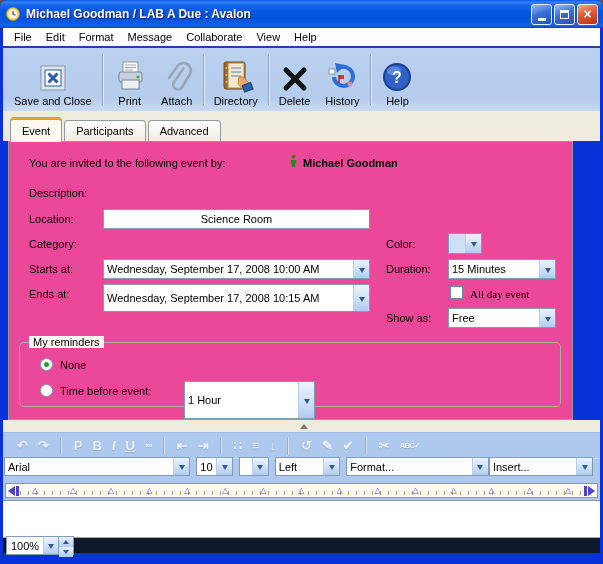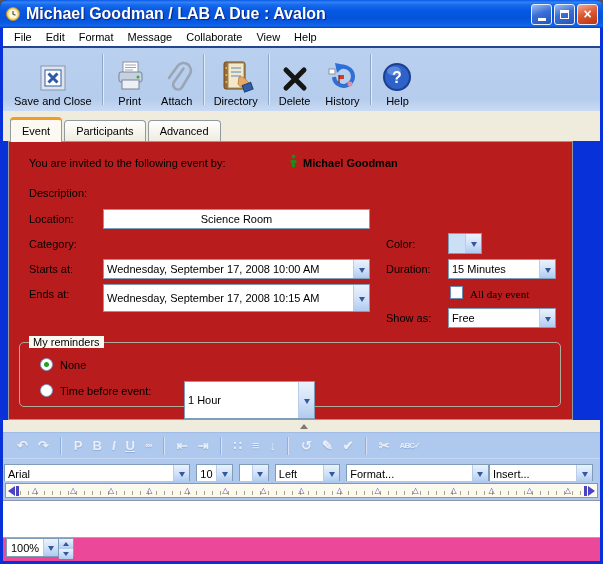--- a/index.html
+++ b/index.html
@@ -10,21 +10,21 @@
     font-size: 11px; color:#000;
   }
   
   .titlebar {
     position:absolute; top:0; left:0; right:0; height:28px;
     background: linear-gradient(180deg,#0A59E8 0%,#3282F6 8%,#1668EC 18%,#0759E2 38%,#0453DB 62%,#0A5BE4 82%,#1266EE 92%,#0741B0 100%);
     border-radius: 7px 7px 0 0;
     display:flex; align-items:center; padding:0 5px;
   }
   .titlebar .title {
-    flex:1; color:#fff; font-weight:bold; font-size:16px; margin-left:5px;
+    flex:1; color:#fff; font-weight:bold; font-size:12px; margin-left:5px;
     text-shadow: 1px 1px 1px #09227C; white-space:nowrap; overflow:hidden;
   }
   .cap-btn {
     width:21px; height:21px; border-radius:3px; margin-left:2px;
     border:1px solid #E7EFFC; display:flex; align-items:center; justify-content:center;
     color:#fff; font-weight:bold;
   }
   .cap-btn.minmax { background: linear-gradient(160deg,#9CBEF5,#3B6FD6 45%,#2455B8); }
   .cap-btn.close  { background: linear-gradient(160deg,#F2A98F,#DE5A35 45%,#B93413); font-size:14px; }
   .glyph-min { width:8px; height:3px; background:#fff; margin-top:10px; }
@@ -58,21 +58,21 @@
     background:linear-gradient(180deg,#FFFFFF,#EFECDF);
     border:1px solid #919B9C; border-bottom:none; border-radius:4px 4px 0 0;
     margin-right:2px; position:relative;
   }
   .tab.active {
     height:25px; background:#FBF9F1; border-top:3px solid #EF9C28; z-index:3; margin-bottom:-1px;
   }
   
   .panel {
     position:absolute; top:141px; left:8px; width:565px; height:279px;
-    background:#b91c1c; border:1px solid #919B9C;
+    background:#ec4899; border:1px solid #919B9C;
   }
   .lbl { position:absolute; white-space:nowrap; }
   .txt {
     position:absolute; border:1px solid #7F9DB9; background:#fff;
     display:flex; align-items:center; padding:0 3px; white-space:nowrap; overflow:hidden;
   }
   .seltext { background:#316AC5; color:#fff; padding:1px 2px; }
   .combo {
     position:absolute; border:1px solid #7F9DB9; background:#fff;
     display:flex; align-items:center; overflow:hidden;
@@ -104,21 +104,21 @@
   .fmt-icon {
     color:#E9EEF7; font-weight:bold; font-size:13px; margin:0 5px;
     text-shadow:0 1px 1px rgba(110,135,180,0.45); white-space:nowrap;
   }
   .fmt-icon.small { font-size:8px; letter-spacing:-1px; }
   .fmt-sep { width:1px; height:18px; background:#D5E2F5; box-shadow:-1px 0 0 #93B0DC; margin:0 7px; }
   
   .fontrow {
     position:absolute; top:458px; left:3px; right:3px; height:23px;
     background:#AFC9EE; border-top:1px solid #C3D7F2;
-    display:flex; align-items:flex-start; padding:5px 1px;
+    display:flex; align-items:flex-end; padding:5px 1px;
   }
   .fontrow .combo { position:relative; height:19px; margin-right:6px; }
   .swatch { flex:1; background:#000; margin:2px; }
   
   .rulerwrap { position:absolute; top:481px; left:3px; right:3px; height:19px; background:#AFC9EE; padding:2px 2px; }
   .ruler { position:relative; height:15px; background:#FCFAEE; border:1px solid #8E96A8; overflow:hidden; }
   .ruler .ticks {
     position:absolute; left:14px; right:14px; bottom:2px; height:4px;
     background:repeating-linear-gradient(90deg,#A8A58E 0 1px,transparent 1px 8px);
   }
@@ -131,23 +131,23 @@
   .marker-l { left:2px; } .marker-r { right:2px; }
   .marker-l::before { content:""; position:absolute; left:0; top:0;
     border-top:5px solid transparent; border-bottom:5px solid transparent; border-right:7px solid #4A44C0; }
   .marker-l::after { content:""; position:absolute; left:8px; top:0; width:3px; height:10px; background:#4A44C0; }
   .marker-r::before { content:""; position:absolute; right:0; top:0;
     border-top:5px solid transparent; border-bottom:5px solid transparent; border-left:7px solid #4A44C0; }
   .marker-r::after { content:""; position:absolute; right:8px; top:0; width:3px; height:10px; background:#4A44C0; }
   
   .editor { position:absolute; top:500px; left:3px; right:3px; height:37px; background:#fff; border-top:1px solid #8E96A8; }
   .statusbar {
-    position:absolute; top:537px; left:3px; right:3px; height:24px;
-    background:#ec4899; border-top:1px solid #ACA899;
-    display:flex; align-items:flex-start; padding:0 3px;
+    position:absolute; top:537px; left:3px; right:3px; height:16px;
+    background:#0f172a; border-top:1px solid #ACA899;
+    display:flex; align-items:center; padding:0 3px;
   }
   .zoomctl { display:flex; align-items:stretch; border:1px solid #7F9DB9; background:#fff; height:19px; }
   .zoomctl .zval { display:flex; align-items:center; padding:0 4px; }
   .zoomctl .zbtn {
     width:15px; background:linear-gradient(180deg,#EAF2FC,#D2E2F8 50%,#AFCBF0);
     border-left:1px solid #B9CDE8; display:flex; align-items:center; justify-content:center;
   }
   .zoomctl .zbtn::after { content:""; border:3px solid transparent; border-top:5px solid #33589E; margin-top:5px; }
   .zoomspin { display:flex; flex-direction:column; width:15px; height:19px; border:1px solid #7F9DB9; border-left:none; }
   .zoomspin span { flex:1; background:linear-gradient(180deg,#EAF2FC,#AFCBF0); display:flex; align-items:center; justify-content:center; }

